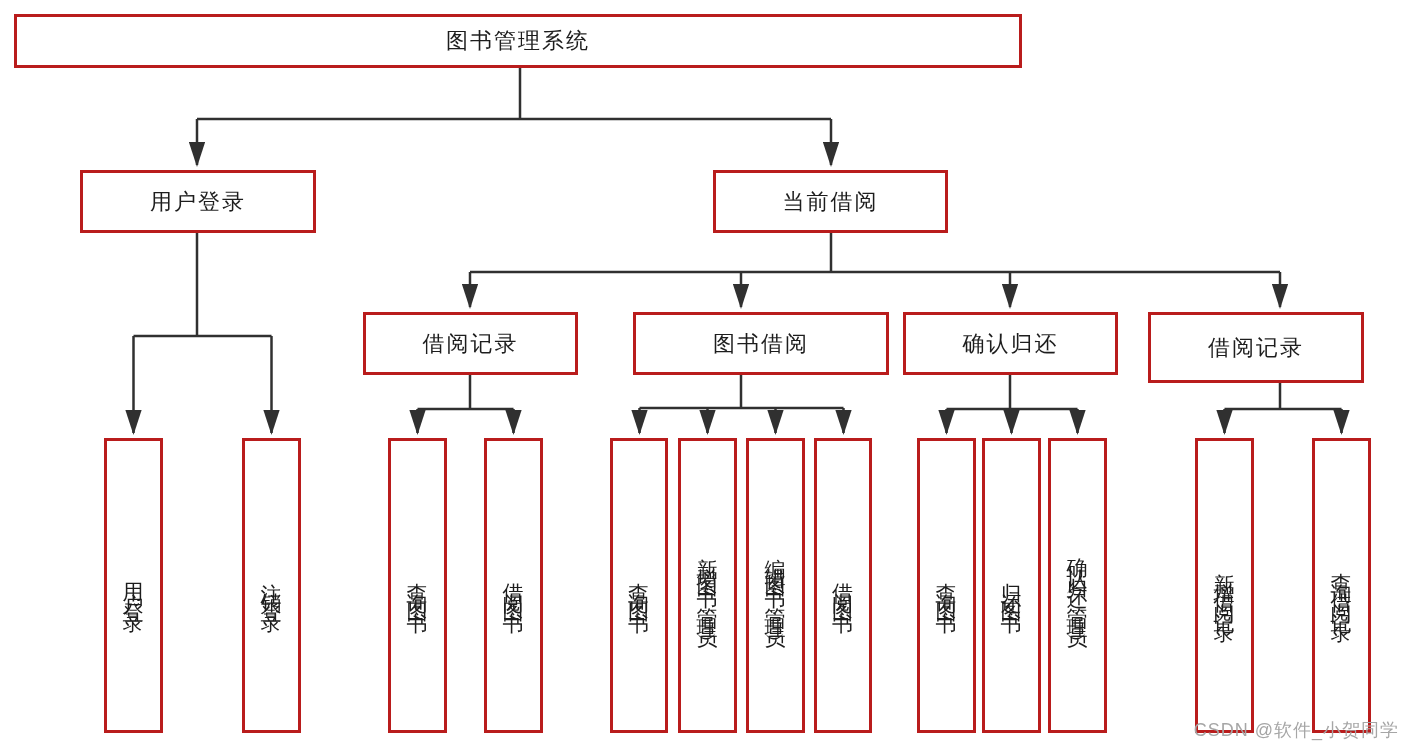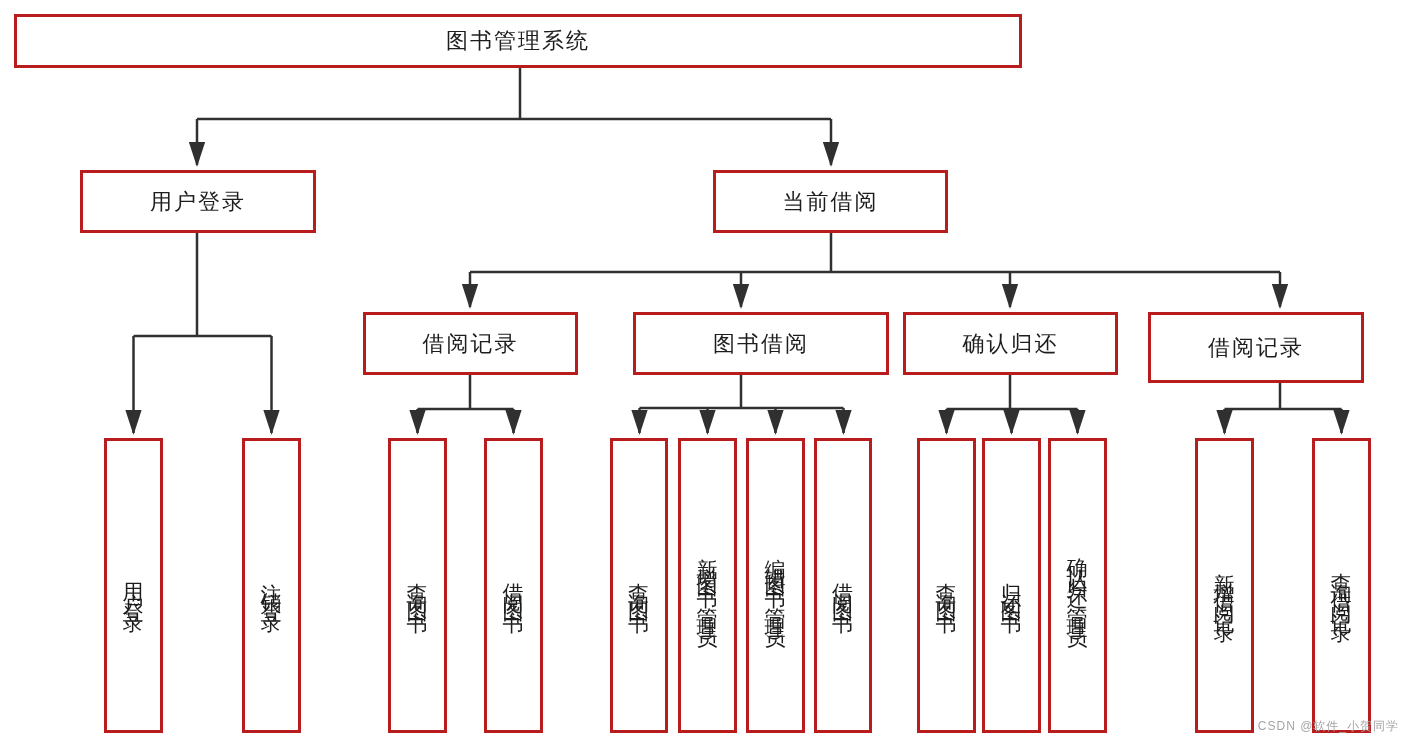--- a/index.html
+++ b/index.html
@@ -32,21 +32,21 @@
     text-orientation:mixed;
     font-size:21px;
     letter-spacing:10px;
     line-height:1;
   }
   .watermark{
     position:absolute;
     right:6px;
     top:718px;
     z-index:5;
-    font-size:12px;
+    font-size:18px;
     letter-spacing:1px;
     color:#a6a6a6;
     white-space:nowrap;
   }
 </style>
 </head>
 <body>
 
 <div class="stage">
 

